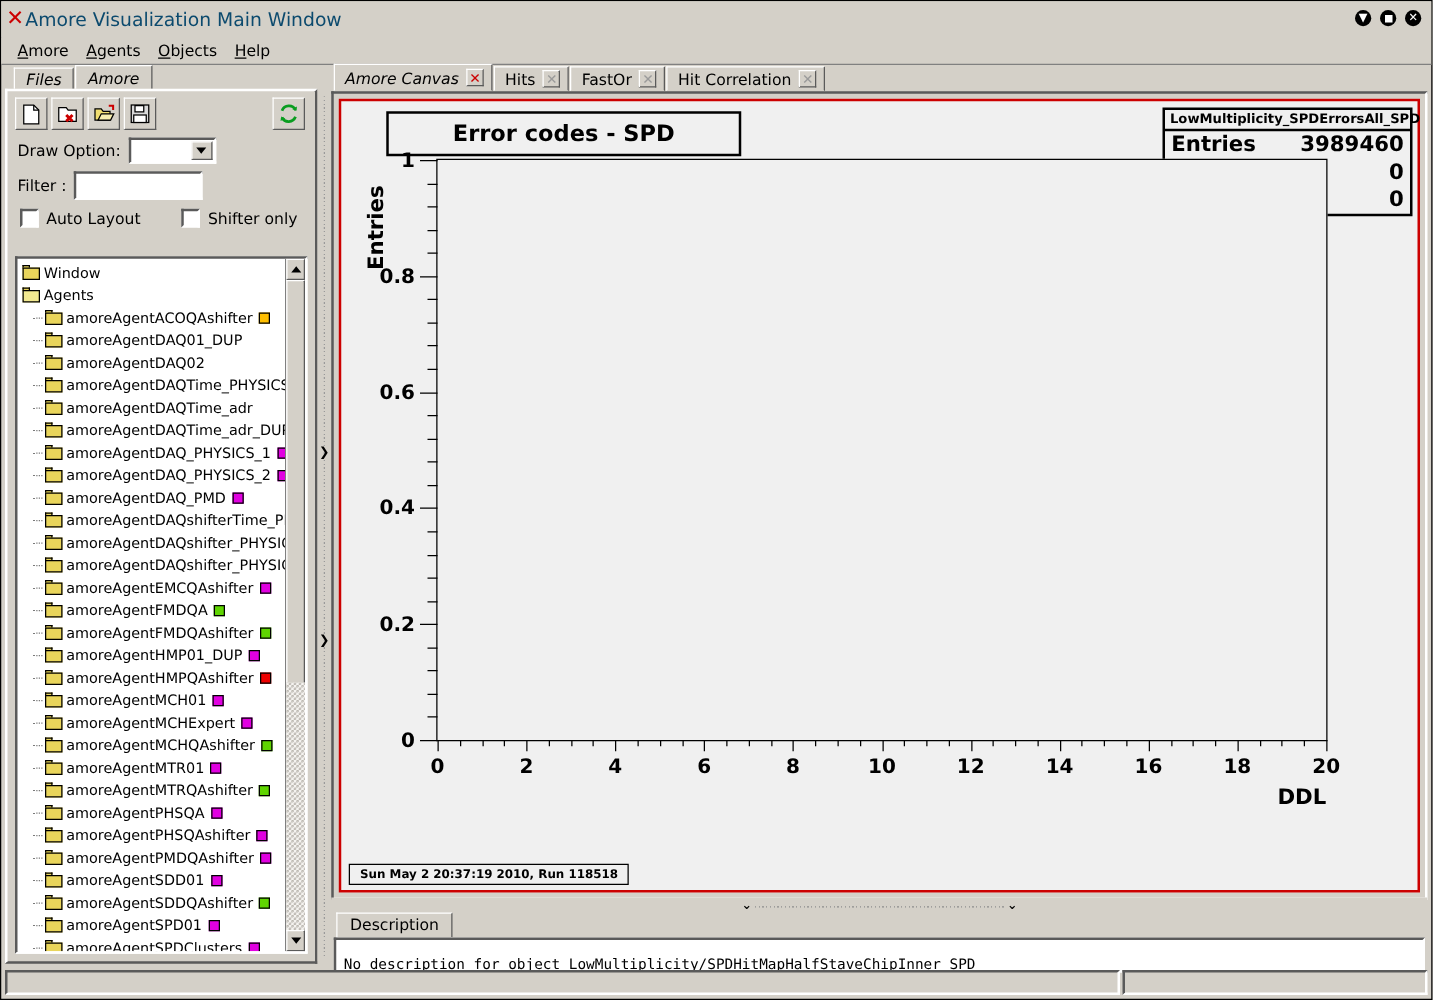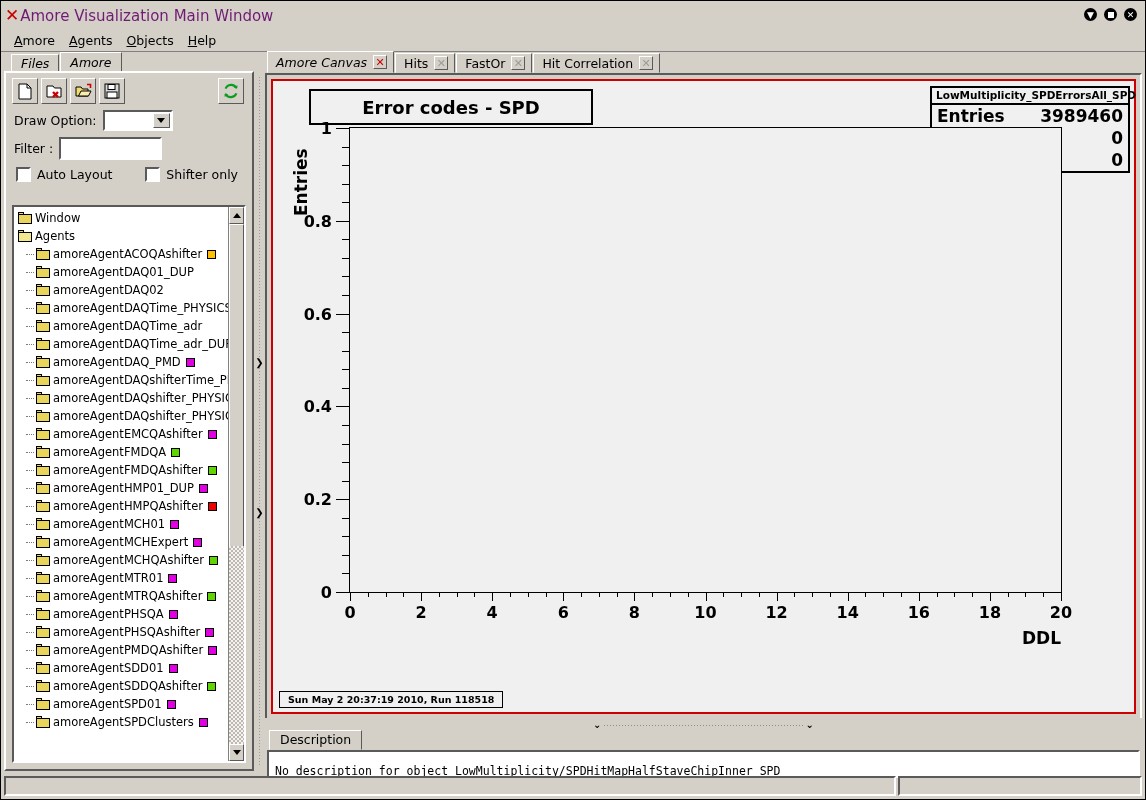--- a/index.html
+++ b/index.html
@@ -11,21 +11,21 @@
     -webkit-font-smoothing:none;
   }
   .app{position:relative;width:1146px;height:800px;box-sizing:border-box;
        border:1px solid #000;background:#d4d0c8;}
 
   
   .titlebar{height:29px;background:#d4d0c8;display:flex;align-items:center;
             padding:0 4px;position:relative;}
   .titlebar .xlogo{color:#cc0000;font-weight:bold;font-size:17px;line-height:17px;
                    margin-right:1px;font-family:"DejaVu Sans","Liberation Sans",sans-serif;}
-  .titlebar .ttl{font-size:15px;color:#701a75;}
+  .titlebar .ttl{font-size:15px;color:#0c4a6e;}
   .wbtns{position:absolute;right:8px;top:7px;display:flex;gap:7px;}
   .wbtn{width:13px;height:13px;border-radius:50%;background:#000;position:relative;}
   .wbtn i{position:absolute;left:50%;top:50%;transform:translate(-50%,-50%);
           color:#fff;font-style:normal;font-size:9px;line-height:9px;font-weight:bold;}
   .wbtn.sq i{width:6px;height:6px;background:#fff;display:block;}
 
   
   .menubar{height:21px;background:#d4d0c8;display:flex;align-items:center;
            padding-left:6px;border-bottom:1px solid #808080;}
   .menubar .mi{padding:2px 7px;font-size:12.5px;}
@@ -322,20 +322,36 @@
                   <span class="fb"></span>
                 </span>
                 <span class="tlabel">amoreAgentDAQTime_adr</span>
               </div>
               <div class="trow d1">
                 <span class="folder">
                   <span class="ft"></span>
                   <span class="fb"></span>
                 </span>
                 <span class="tlabel">amoreAgentDAQTime_adr_DUP</span>
+              </div>
+              <div class="trow d1">
+                <span class="folder">
+                  <span class="ft"></span>
+                  <span class="fb"></span>
+                </span>
+                <span class="tlabel">amoreAgentDAQ_PHYSICS_1</span>
+                <span class="dot" style="background: rgb(225, 0, 225);"></span>
+              </div>
+              <div class="trow d1">
+                <span class="folder">
+                  <span class="ft"></span>
+                  <span class="fb"></span>
+                </span>
+                <span class="tlabel">amoreAgentDAQ_PHYSICS_2</span>
+                <span class="dot" style="background: rgb(225, 0, 225);"></span>
               </div>
               <div class="trow d1">
                 <span class="folder">
                   <span class="ft"></span>
                   <span class="fb"></span>
                 </span>
                 <span class="tlabel">amoreAgentDAQ_PMD</span>
                 <span class="dot" style="background: rgb(225, 0, 225);"></span>
               </div>
               <div class="trow d1">

